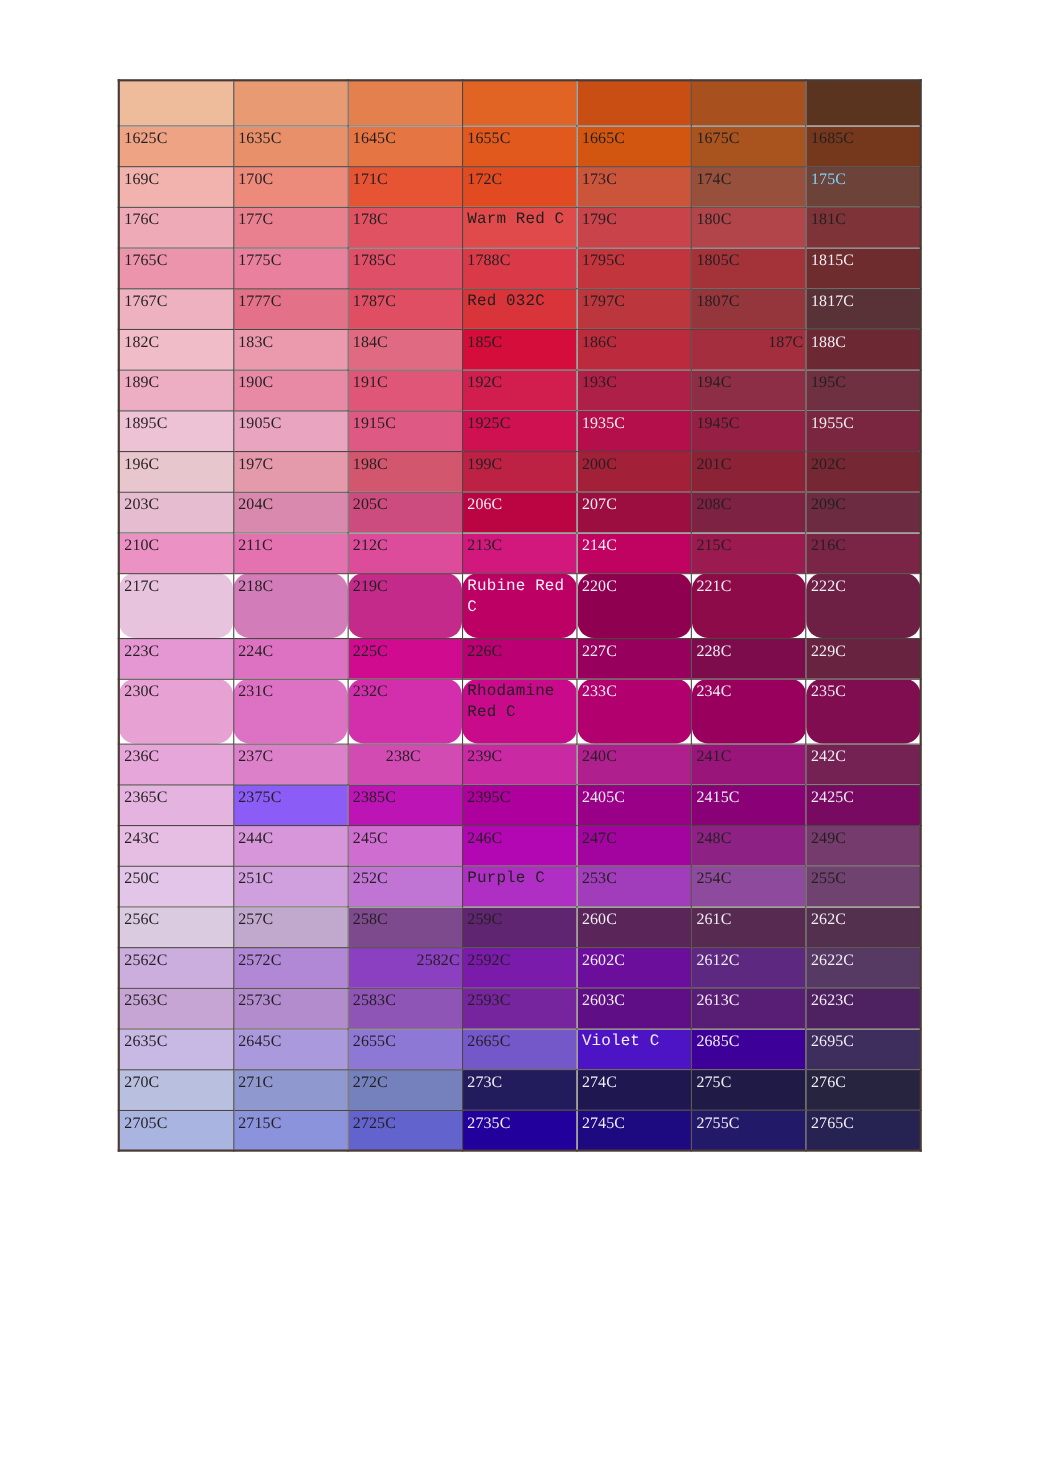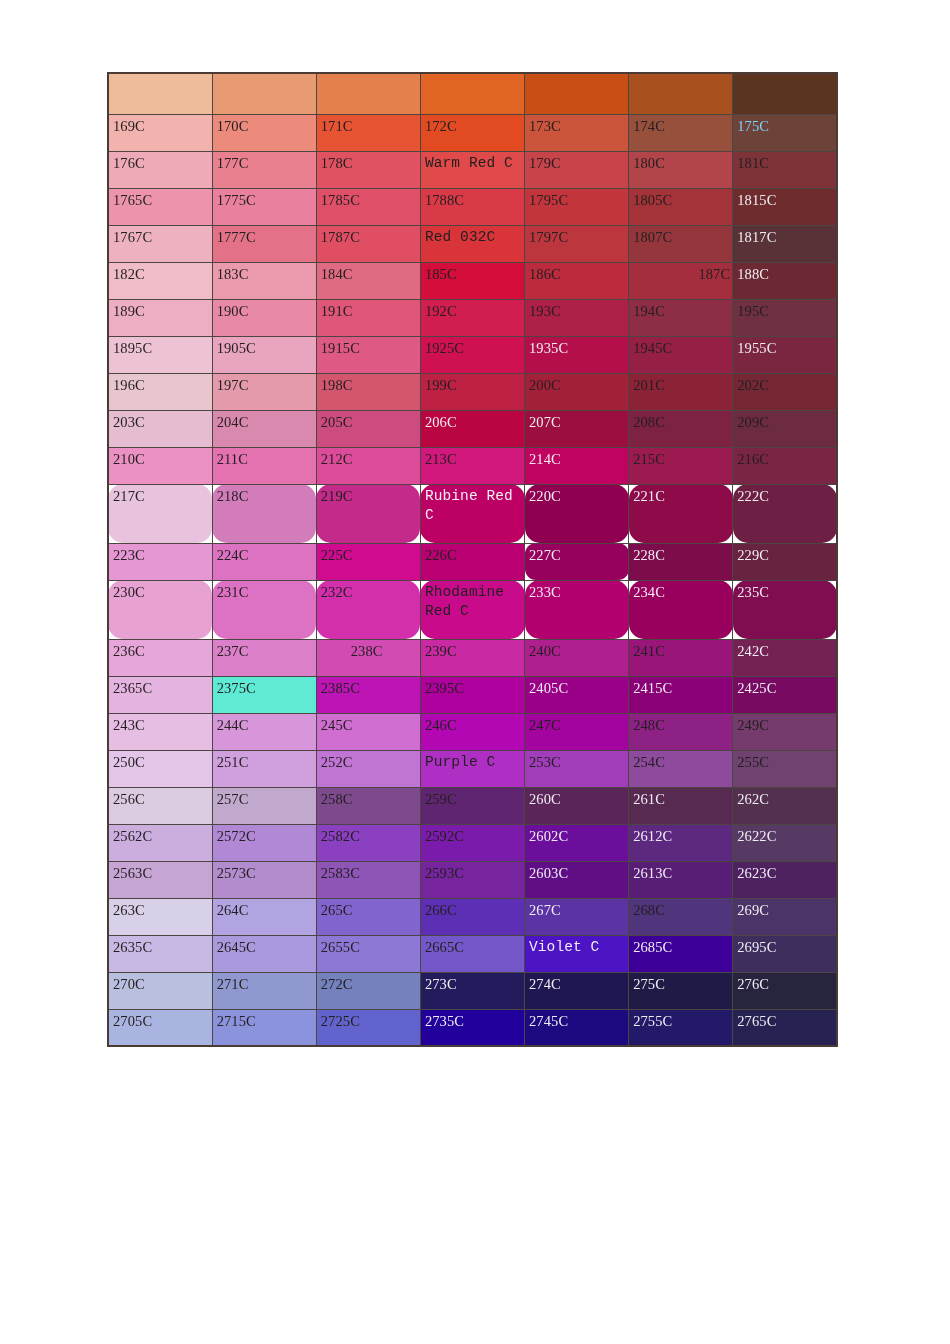--- a/index.html
+++ b/index.html
@@ -72,20 +72,29 @@
         <tr class="headrow">
           <td style="background: rgb(238, 187, 155); color: rgb(35, 31, 32);"></td>
           <td style="background: rgb(232, 155, 114); color: rgb(35, 31, 32);"></td>
           <td style="background: rgb(228, 128, 77); color: rgb(35, 31, 32);"></td>
           <td style="background: rgb(226, 100, 36); color: rgb(35, 31, 32);"></td>
           <td style="background: rgb(201, 78, 20); color: rgb(35, 31, 32);"></td>
           <td style="background: rgb(169, 80, 31); color: rgb(35, 31, 32);"></td>
           <td style="background: rgb(91, 52, 32); color: rgb(35, 31, 32);"></td>
         </tr>
         <tr>
+          <td style="background: rgb(237, 163, 132); color: rgb(35, 31, 32);">1625C</td>
+          <td style="background: rgb(232, 144, 106); color: rgb(35, 31, 32);">1635C</td>
+          <td style="background: rgb(230, 117, 68); color: rgb(35, 31, 32);">1645C</td>
+          <td style="background: rgb(226, 89, 29); color: rgb(35, 31, 32);">1655C</td>
+          <td style="background: rgb(210, 86, 15); color: rgb(35, 31, 32);">1665C</td>
+          <td style="background: rgb(169, 83, 31); color: rgb(35, 31, 32);">1675C</td>
+          <td style="background: rgb(117, 56, 29); color: rgb(35, 31, 32);">1685C</td>
+        </tr>
+        <tr>
           <td style="background: rgb(242, 178, 173); color: rgb(35, 31, 32);">169C</td>
           <td style="background: rgb(236, 138, 124); color: rgb(35, 31, 32);">170C</td>
           <td style="background: rgb(230, 84, 52); color: rgb(35, 31, 32);">171C</td>
           <td style="background: rgb(226, 75, 34); color: rgb(35, 31, 32);">172C</td>
           <td style="background: rgb(203, 85, 59); color: rgb(35, 31, 32);">173C</td>
           <td style="background: rgb(150, 80, 60); color: rgb(35, 31, 32);">174C</td>
           <td style="background: rgb(109, 66, 56); color: #7dd3fc;">175C</td>
         </tr>
         <tr>
           <td style="background: rgb(238, 170, 183); color: rgb(35, 31, 32);">176C</td>
@@ -175,21 +184,21 @@
           <td class="mono" style="background: rgb(189, 0, 99); color: rgb(242, 238, 245);">Rubine Red C</td>
           <td style="background: rgb(144, 0, 80); color: rgb(242, 238, 245);">220C</td>
           <td style="background: rgb(142, 11, 74); color: rgb(242, 238, 245);">221C</td>
           <td style="background: rgb(109, 32, 68); color: rgb(242, 238, 245);">222C</td>
         </tr>
         <tr>
           <td style="background: rgb(229, 151, 212); color: rgb(35, 31, 32);">223C</td>
           <td style="background: rgb(221, 114, 194); color: rgb(35, 31, 32); margin-top: 38px;">224C</td>
           <td style="background: rgb(208, 11, 143); color: rgb(35, 31, 32);">225C</td>
           <td style="background: rgb(186, 0, 115); color: rgb(35, 31, 32);">226C</td>
-          <td style="background: rgb(152, 0, 93); color: rgb(242, 238, 245); border-radius: 11px;">227C</td>
+          <td style="background: rgb(152, 0, 93); color: rgb(242, 238, 245);">227C</td>
           <td style="background: rgb(125, 12, 76); color: rgb(242, 238, 245);">228C</td>
           <td style="background: rgb(104, 35, 65); color: rgb(242, 238, 245);">229C</td>
         </tr>
         <tr class="tall">
           <td style="background: rgb(232, 161, 211); color: rgb(35, 31, 32);">230C</td>
           <td style="background: rgb(221, 114, 196); color: rgb(35, 31, 32);">231C</td>
           <td style="background: rgb(211, 47, 173); color: rgb(35, 31, 32);">232C</td>
           <td class="mono" style="background: rgb(201, 10, 139); color: rgb(35, 31, 32);">Rhodamine Red C</td>
           <td style="background: rgb(178, 0, 111); color: rgb(242, 238, 245);">233C</td>
           <td style="background: rgb(153, 0, 94); color: rgb(242, 238, 245);">234C</td>
@@ -199,21 +208,21 @@
           <td style="background: rgb(231, 166, 217); color: rgb(35, 31, 32);">236C</td>
           <td style="background: rgb(221, 128, 202); color: rgb(35, 31, 32);">237C</td>
           <td style="background: rgb(210, 75, 179); color: rgb(35, 31, 32); padding-left: 34px;">238C</td>
           <td style="background: rgb(201, 41, 163); color: rgb(35, 31, 32);">239C</td>
           <td style="background: rgb(176, 31, 142); color: rgb(35, 31, 32);">240C</td>
           <td style="background: rgb(153, 21, 122); color: rgb(35, 31, 32);">241C</td>
           <td style="background: rgb(116, 34, 83); color: rgb(242, 238, 245);">242C</td>
         </tr>
         <tr>
           <td style="background: rgb(229, 179, 224); color: rgb(35, 31, 32);">2365C</td>
-          <td style="background: #5eead4; color: rgb(35, 31, 32);">2375C</td>
+          <td style="background: #8b5cf6; color: rgb(35, 31, 32);">2375C</td>
           <td style="background: rgb(189, 21, 181); color: rgb(35, 31, 32);">2385C</td>
           <td style="background: rgb(174, 0, 156); color: rgb(35, 31, 32);">2395C</td>
           <td style="background: rgb(154, 0, 135); color: rgb(242, 238, 245);">2405C</td>
           <td style="background: rgb(138, 0, 118); color: rgb(242, 238, 245);">2415C</td>
           <td style="background: rgb(120, 10, 98); color: rgb(242, 238, 245);">2425C</td>
         </tr>
         <tr>
           <td style="background: rgb(230, 189, 227); color: rgb(35, 31, 32);">243C</td>
           <td style="background: rgb(215, 149, 218); color: rgb(35, 31, 32);">244C</td>
           <td style="background: rgb(208, 109, 208); color: rgb(35, 31, 32);">245C</td>
@@ -236,45 +245,36 @@
           <td style="background: rgb(192, 169, 205); color: rgb(35, 31, 32);">257C</td>
           <td style="background: rgb(125, 74, 142); color: rgb(35, 31, 32);">258C</td>
           <td style="background: rgb(95, 37, 112); color: rgb(35, 31, 32);">259C</td>
           <td style="background: rgb(90, 37, 89); color: rgb(242, 238, 245);">260C</td>
           <td style="background: rgb(87, 42, 82); color: rgb(242, 238, 245);">261C</td>
           <td style="background: rgb(83, 48, 78); color: rgb(242, 238, 245);">262C</td>
         </tr>
         <tr>
           <td style="background: rgb(203, 173, 222); color: rgb(35, 31, 32);">2562C</td>
           <td style="background: rgb(177, 136, 214); color: rgb(35, 31, 32);">2572C</td>
-          <td style="background: rgb(138, 64, 192); color: rgb(35, 31, 32);">2582C</td>
+          <td style="background: rgb(138, 64, 192); color: rgb(35, 31, 32); text-align: right;">2582C</td>
           <td style="background: rgb(122, 27, 171); color: rgb(35, 31, 32);">2592C</td>
           <td style="background: rgb(108, 14, 156); color: rgb(242, 238, 245);">2602C</td>
           <td style="background: rgb(93, 40, 128); color: rgb(242, 238, 245);">2612C</td>
           <td style="background: rgb(87, 58, 99); color: rgb(242, 238, 245);">2622C</td>
         </tr>
         <tr>
           <td style="background: rgb(198, 165, 212); color: rgb(35, 31, 32);">2563C</td>
           <td style="background: rgb(179, 140, 206); color: rgb(35, 31, 32);">2573C</td>
           <td style="background: rgb(142, 85, 182); color: rgb(35, 31, 32);">2583C</td>
           <td style="background: rgb(118, 37, 158); color: rgb(35, 31, 32);">2593C</td>
           <td style="background: rgb(95, 14, 134); color: rgb(242, 238, 245);">2603C</td>
           <td style="background: rgb(88, 29, 117); color: rgb(242, 238, 245);">2613C</td>
           <td style="background: rgb(78, 34, 96); color: rgb(242, 238, 245);">2623C</td>
         </tr>
         <tr>
-          <td style="background: rgb(216, 207, 232); color: rgb(35, 31, 32);">263C</td>
-          <td style="background: rgb(178, 164, 224); color: rgb(35, 31, 32);">264C</td>
-          <td style="background: rgb(130, 100, 207); color: rgb(35, 31, 32);">265C</td>
-          <td style="background: rgb(93, 47, 180); color: rgb(35, 31, 32);">266C</td>
-          <td style="background: rgb(92, 51, 162); color: rgb(242, 238, 245);">267C</td>
-          <td style="background: rgb(80, 53, 125); color: rgb(35, 31, 32);">268C</td>
-          <td style="background: rgb(74, 52, 104); color: rgb(242, 238, 245);">269C</td>
-        </tr>
-        <tr>
           <td style="background: rgb(199, 184, 228); color: rgb(35, 31, 32);">2635C</td>
           <td style="background: rgb(171, 153, 222); color: rgb(35, 31, 32);">2645C</td>
           <td style="background: rgb(141, 120, 214); color: rgb(35, 31, 32);">2655C</td>
           <td style="background: rgb(116, 88, 202); color: rgb(35, 31, 32);">2665C</td>
           <td class="mono" style="background: rgb(76, 20, 196); color: rgb(242, 238, 245);">Violet C</td>
           <td style="background: rgb(61, 0, 153); color: rgb(242, 238, 245);">2685C</td>
           <td style="background: rgb(61, 46, 94); color: rgb(242, 238, 245);">2695C</td>
         </tr>
         <tr>
           <td style="background: rgb(185, 191, 223); color: rgb(35, 31, 32);">270C</td>

